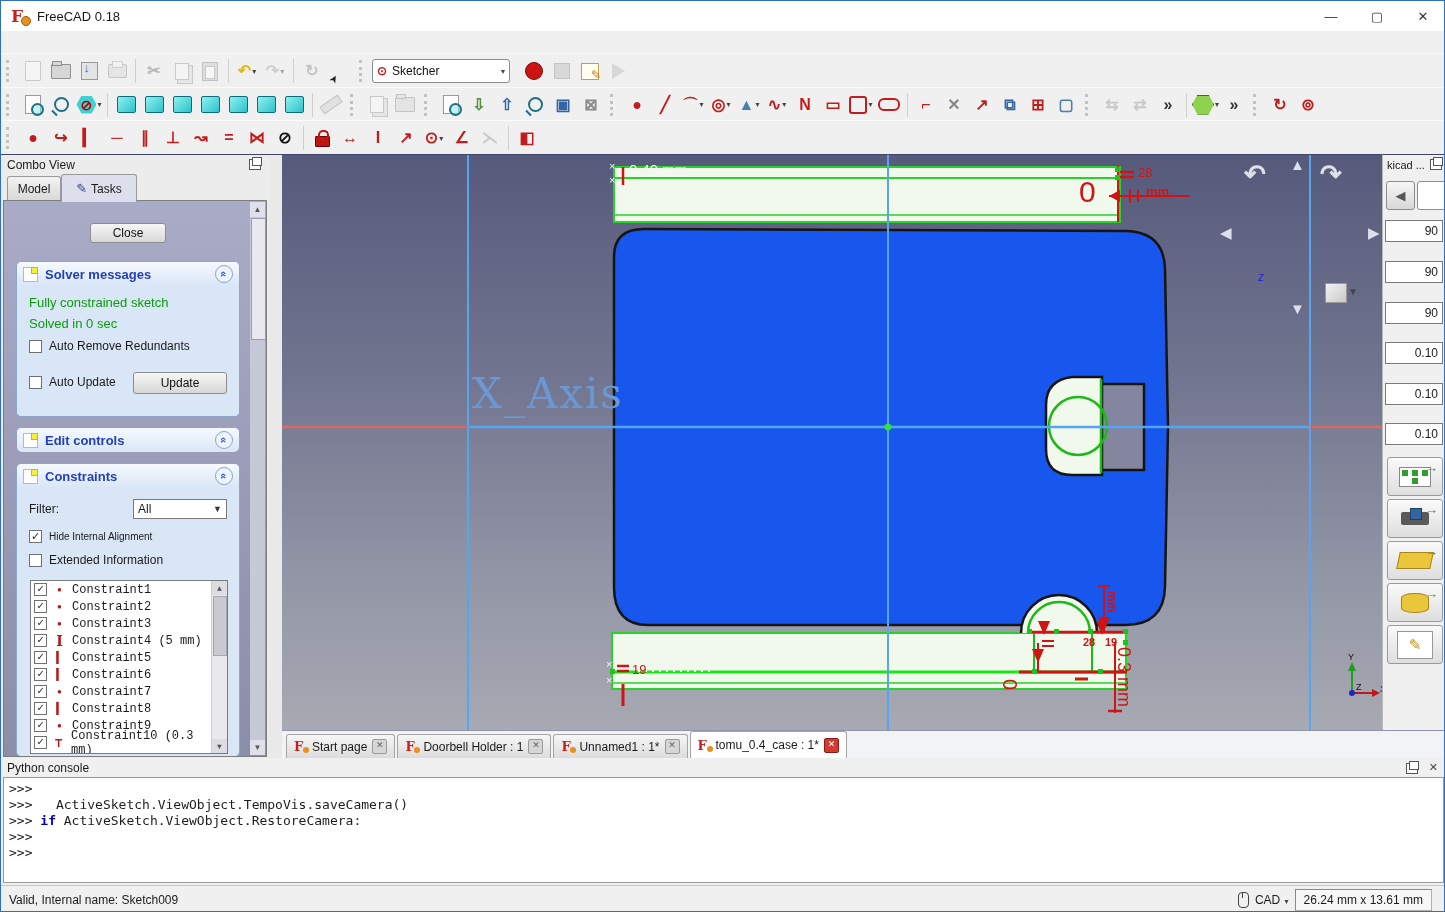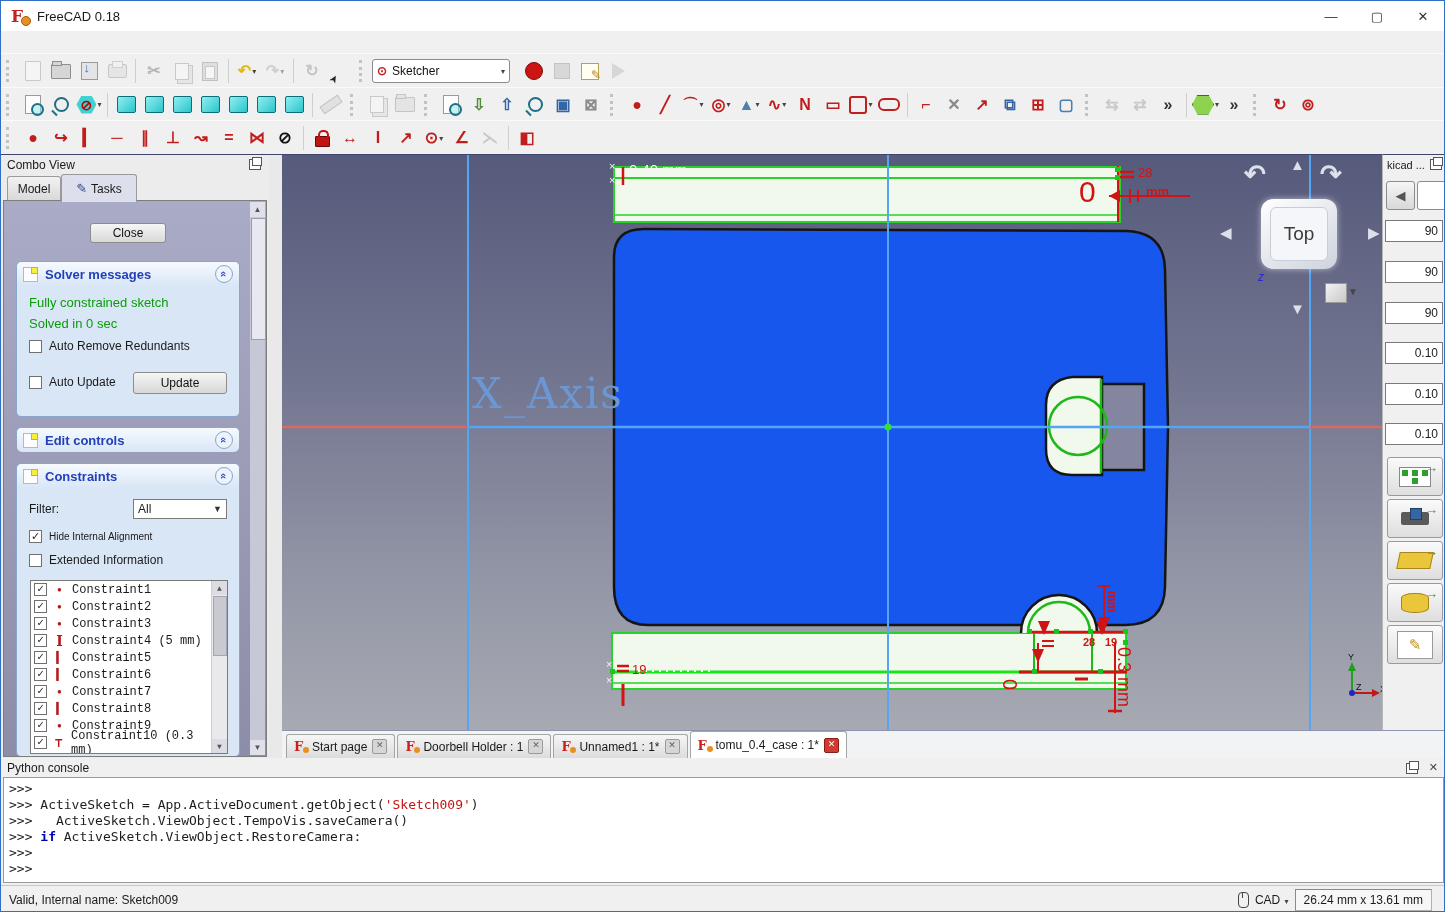--- a/index.html
+++ b/index.html
@@ -690,25 +690,20 @@
     <span class="vtext redtxt" style="left:801px;top:482px;font-size:11px;font-weight:bold;">28</span>
     <span class="vtext redtxt" style="left:823px;top:482px;font-size:11px;font-weight:bold;">19</span>
     <span class="vtext redtxt" style="left:851px;top:492px;font-size:18px;transform:rotate(90deg);transform-origin:top left;">0.3 mm</span>
 
     <span class="vtext navcurve" style="left:962px;top:6px;">↶</span>
     <span class="vtext navcurve" style="left:1038px;top:6px;">↷</span>
     <span class="vtext navarrow" style="left:1008px;top:2px;">▲</span>
     <span class="vtext navarrow" style="left:938px;top:70px;">◀</span>
     <span class="vtext navarrow" style="left:1086px;top:70px;">▶</span>
     <span class="vtext navarrow" style="left:1008px;top:146px;">▼</span>
-    <div class="abs" id="navcube-face">
-      <div id="navcube-inner">
-          <span>Top</span>
-        </div>
-    </div>
     <span class="vtext" style="left:976px;top:116px;color:#2a2ad0;font-size:12px;font-style:italic;">z</span>
     <div class="abs" id="minicube"></div>
     <span class="vtext" style="left:1066px;top:132px;color:#444;font-size:10px;">▼</span>
 
     <svg class="abs" style="left:1058px;top:502px;" width="42" height="42">
       <line x1="12" y1="36" x2="12" y2="12" stroke="#1f9e1f" stroke-width="2"></line>
       <polygon points="8,14 16,14 12,5" fill="#1f9e1f"></polygon>
       <line x1="12" y1="36" x2="34" y2="36" stroke="#c01818" stroke-width="2"></line>
       <polygon points="32,32 32,40 40,36" fill="#c01818"></polygon>
       <circle cx="12" cy="36" r="3" fill="#2424c0"></circle>
@@ -789,21 +784,20 @@
     </div>
 
   <div class="abs" id="console">
     <div id="console-head">
       <span>Python console</span>
       <span class="float-ic confl"></span>
       <span class="conx">✕</span>
     </div>
     <div id="console-body">
         <div class="cline"><span class="seg-p">&gt;&gt;&gt; </span></div>
-        <div class="cline"><span class="seg-p">&gt;&gt;&gt; </span><span class="seg-p">ActiveSketch = App.ActiveDocument.getObject(</span><span class="seg-s">'Sketch009'</span><span class="seg-p">)</span></div>
         <div class="cline"><span class="seg-p">&gt;&gt;&gt;   </span><span class="seg-p">ActiveSketch.ViewObject.TempoVis.saveCamera()</span></div>
         <div class="cline"><span class="seg-p">&gt;&gt;&gt; </span><span class="seg-k">if</span><span class="seg-p"> ActiveSketch.ViewObject.RestoreCamera:</span></div>
         <div class="cline"><span class="seg-p">&gt;&gt;&gt;</span></div>
         <div class="cline"><span class="seg-p">&gt;&gt;&gt;</span></div>
       </div>
   </div>
 
   <div class="abs" id="statusbar">
     <span id="status-left">Valid, Internal name: Sketch009</span>
     <span id="status-right">

